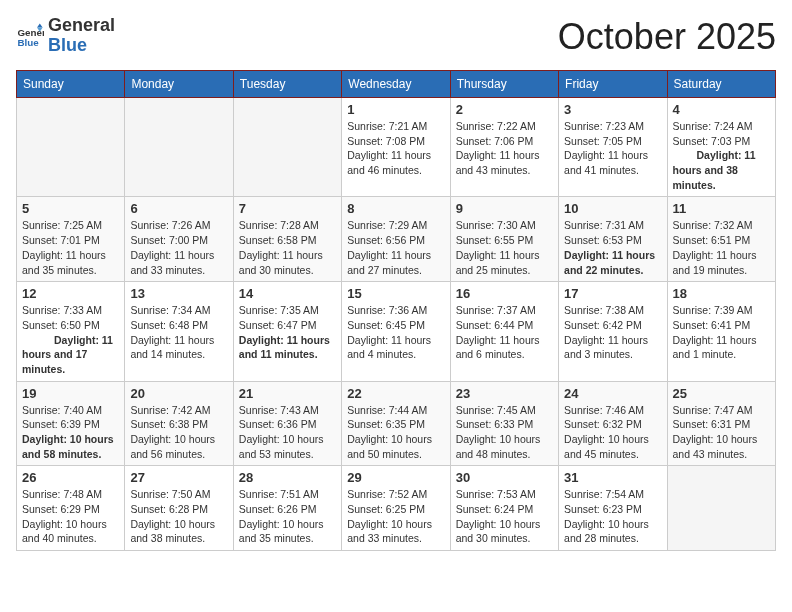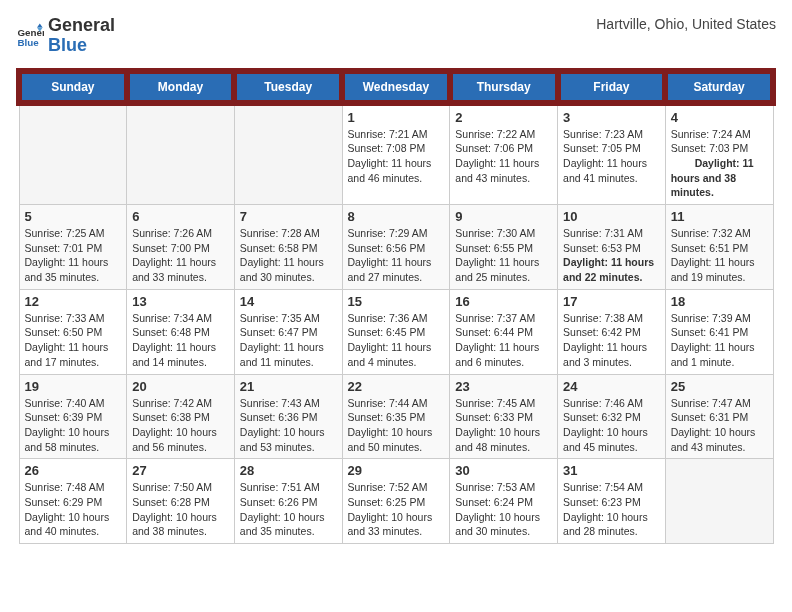--- a/index.html
+++ b/index.html
@@ -38,25 +38,25 @@
       color: #444;
     }
     .calendar {
       width: 100%;
       border-collapse: collapse;
       font-size: 11px;
     }
     .calendar th {
       background-color: #2a6db5;
       color: #fff;
-      text-align: center;
+      text-align: left;
       padding: 6px 6px;
       font-size: 12px;
-      font-weight: bold;
-      border: 6px solid #7f1d1d;
+      font-weight: normal;
+      border: 1px solid #7f1d1d;
     }
     .calendar td {
       border: 1px solid #ccc;
       vertical-align: top;
       padding: 4px 5px;
       width: 108px;
       min-height: 80px;
       background: #fff;
     }
     .calendar td.empty {
@@ -90,21 +90,21 @@
       <text x="2" y="34" font-size="14" font-weight="bold" fill="#2a6db5">Blue</text>
       <polygon points="30,8 38,8 34,2" fill="#2a6db5"></polygon>
       <polygon points="30,8 38,8 34,14" fill="#5a9fd4"></polygon>
     </svg>
     <div style="line-height:1.1;">
       <div style="font-size:18px;font-weight:bold;color:#333;">General</div>
       <div style="font-size:18px;font-weight:bold;color:#2a6db5;">Blue</div>
     </div>
   </div>
   <div class="title-block">
-    <div class="location-title">Hartville, Ohio, United States</div>
+    <div class="month-title">October 2025</div>
   </div>
 </div>
 
 <table class="calendar">
   <thead>
     <tr>
     <th>Sunday</th>
         <th>Monday</th>
         <th>Tuesday</th>
         <th>Wednesday</th>
@@ -161,29 +161,29 @@
           <div class="day-info">Sunrise: 7:31 AM<br>Sunset: 6:53 PM<br><span style="font-weight: bold;">Daylight: 11 hours and 22 minutes.</span></div>
         </td>
         <td>
           <div class="day-number">11</div>
           <div class="day-info">Sunrise: 7:32 AM<br>Sunset: 6:51 PM<br><span style="font-weight: normal;">Daylight: 11 hours and 19 minutes.</span></div>
         </td>
       </tr>
       <tr>
         <td>
           <div class="day-number">12</div>
-          <div class="day-info">Sunrise: 7:33 AM<br>Sunset: 6:50 PM<br><span style="font-weight: normal;">Daylight: 11 hours and 17 minutes.</span></div>
+          <div class="day-info">Sunrise: 7:33 AM<br>Sunset: 6:50 PM<br><span style="font-weight: bold; margin-left: 32px;">Daylight: 11 hours and 17 minutes.</span></div>
         </td>
         <td>
           <div class="day-number">13</div>
           <div class="day-info">Sunrise: 7:34 AM<br>Sunset: 6:48 PM<br><span style="font-weight: normal;">Daylight: 11 hours and 14 minutes.</span></div>
         </td>
         <td>
           <div class="day-number">14</div>
-          <div class="day-info">Sunrise: 7:35 AM<br>Sunset: 6:47 PM<br><span style="font-weight: normal; text-align: center;">Daylight: 11 hours and 11 minutes.</span></div>
+          <div class="day-info">Sunrise: 7:35 AM<br>Sunset: 6:47 PM<br><span style="font-weight: bold; text-align: center;">Daylight: 11 hours and 11 minutes.</span></div>
         </td>
         <td>
           <div class="day-number">15</div>
           <div class="day-info">Sunrise: 7:36 AM<br>Sunset: 6:45 PM<br><span style="font-weight: normal;">Daylight: 11 hours and 4 minutes.</span></div>
         </td>
         <td>
           <div class="day-number">16</div>
           <div class="day-info">Sunrise: 7:37 AM<br>Sunset: 6:44 PM<br><span style="font-weight: normal;">Daylight: 11 hours and 6 minutes.</span></div>
         </td>
         <td>
@@ -191,21 +191,21 @@
           <div class="day-info">Sunrise: 7:38 AM<br>Sunset: 6:42 PM<br><span style="font-weight: normal;">Daylight: 11 hours and 3 minutes.</span></div>
         </td>
         <td>
           <div class="day-number">18</div>
           <div class="day-info">Sunrise: 7:39 AM<br>Sunset: 6:41 PM<br><span style="font-weight: normal;">Daylight: 11 hours and 1 minute.</span></div>
         </td>
       </tr>
       <tr>
         <td>
           <div class="day-number">19</div>
-          <div class="day-info">Sunrise: 7:40 AM<br>Sunset: 6:39 PM<br><span style="font-weight: normal;">Daylight: 10 hours and 58 minutes.</span></div>
+          <div class="day-info">Sunrise: 7:40 AM<br>Sunset: 6:39 PM<br><span style="font-weight: bold;">Daylight: 10 hours and 58 minutes.</span></div>
         </td>
         <td>
           <div class="day-number">20</div>
           <div class="day-info">Sunrise: 7:42 AM<br>Sunset: 6:38 PM<br><span style="font-weight: normal;">Daylight: 10 hours and 56 minutes.</span></div>
         </td>
         <td>
           <div class="day-number">21</div>
           <div class="day-info">Sunrise: 7:43 AM<br>Sunset: 6:36 PM<br><span style="font-weight: normal;">Daylight: 10 hours and 53 minutes.</span></div>
         </td>
         <td>

